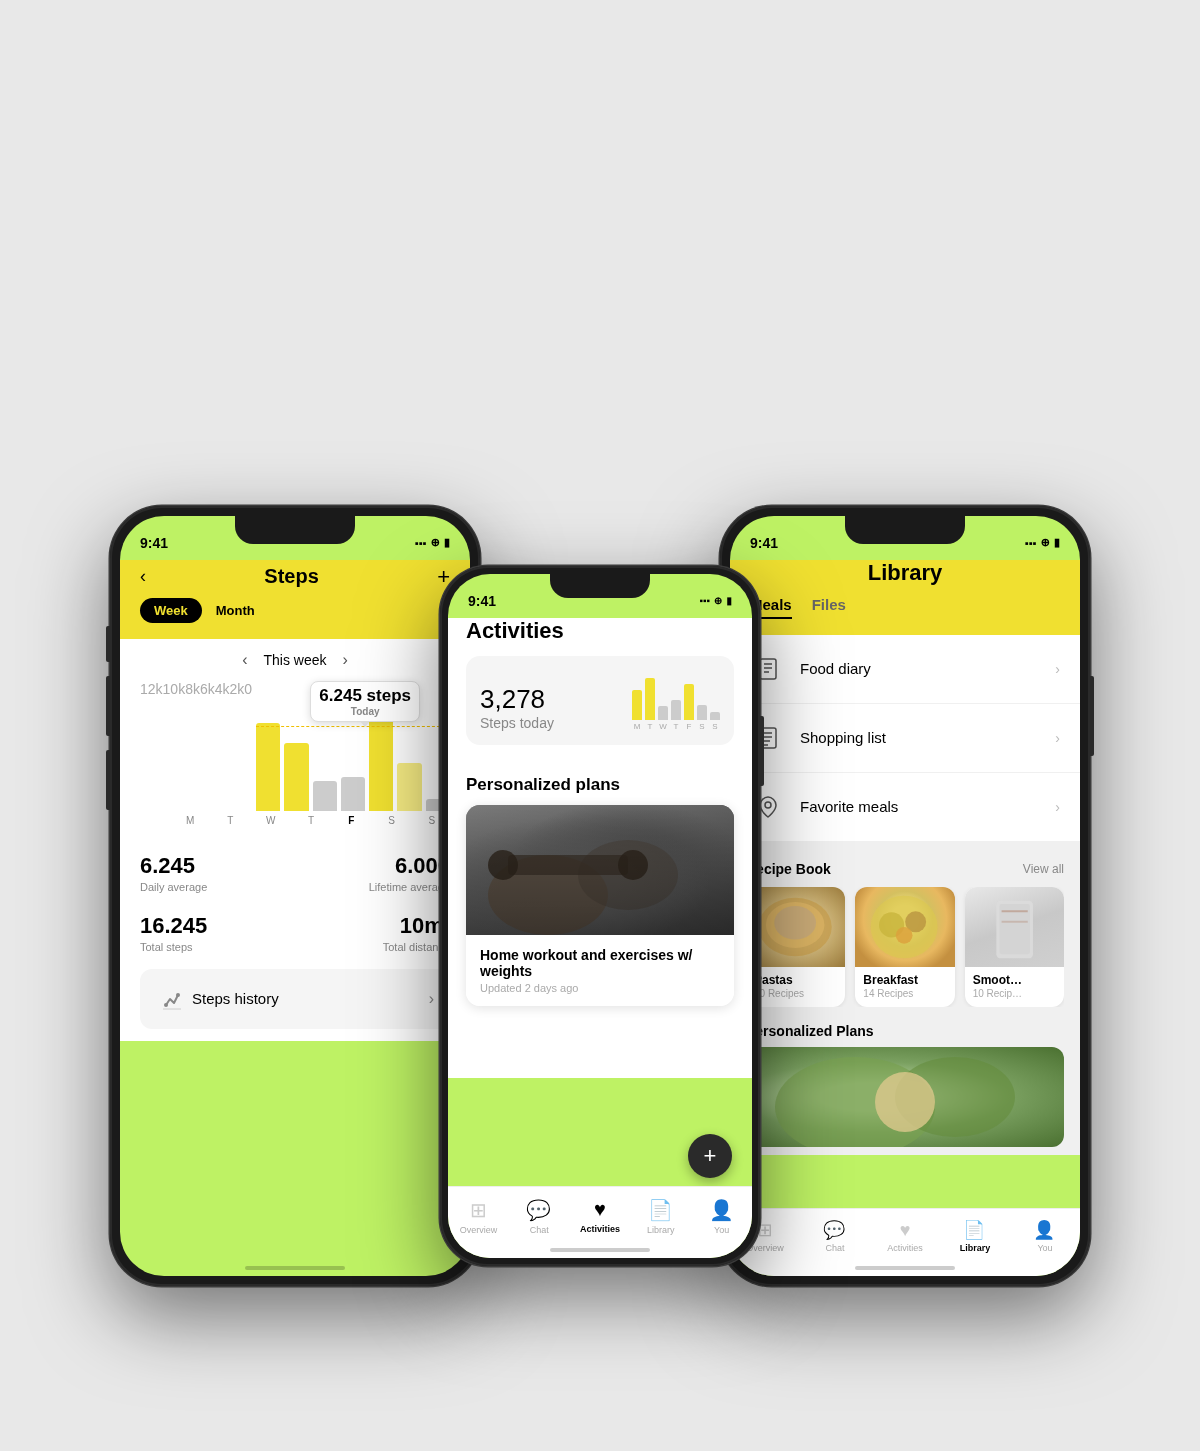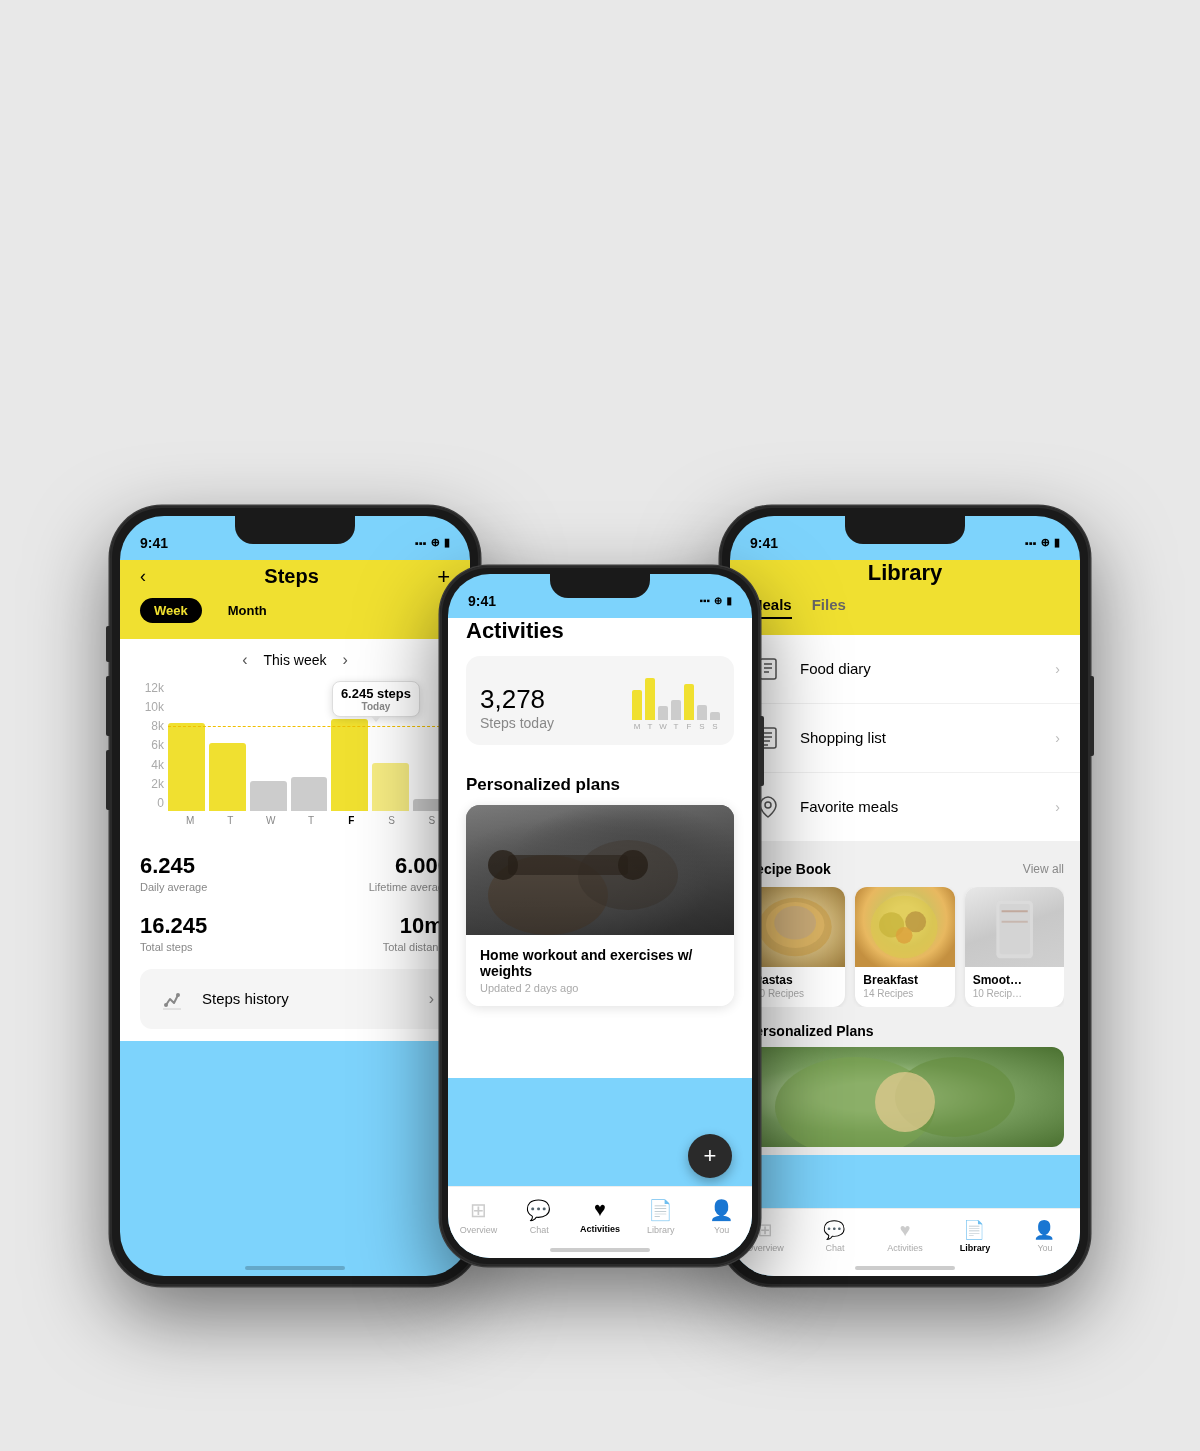--- a/index.html
+++ b/index.html
@@ -30,21 +30,21 @@
       background: #1a1a1a;
       border-radius: 52px;
       box-shadow:
         0 0 0 1.5px #3a3a3a,
         0 30px 80px rgba(0,0,0,0.5),
         inset 0 0 0 2px #2a2a2a;
     }
 
     .phone-inner {
       position: absolute;
-      background: #7dd3fc;
+      background: #bef264;
       overflow: hidden;
     }
 
     
     .notch {
       position: absolute;
       top: 0;
       left: 50%;
       transform: translateX(-50%);
       width: 120px;
@@ -129,21 +129,21 @@
     .add-btn {
       font-size: 22px;
       color: #000;
       background: none;
       border: none;
       cursor: pointer;
     }
 
     .tabs-row {
       display: flex;
-      gap: 12px;
+      gap: 0;
     }
 
     .tab-pill {
       padding: 5px 14px;
       border-radius: 20px;
       font-size: 13px;
       font-weight: 600;
       cursor: pointer;
     }
 
@@ -204,24 +204,24 @@
       bottom: -6px;
       left: 50%;
       transform: translateX(-50%);
       border-left: 5px solid transparent;
       border-right: 5px solid transparent;
       border-top: 6px solid #ddd;
     }
 
     .y-axis {
       display: flex;
-      flex-direction: column;
+      flex-direction: row;
       justify-content: space-between;
       height: 130px;
-      font-size: 12px;
+      font-size: 14px;
       color: #aaa;
       text-align: right;
       padding-right: 4px;
       min-width: 28px;
     }
 
     .bars-group {
       display: flex;
       align-items: flex-end;
       gap: 4px;
@@ -297,21 +297,21 @@
       background: #f5f5f5;
       border-radius: 12px;
       padding: 14px 16px;
       margin-top: 4px;
       cursor: pointer;
     }
 
     .steps-history-left {
       display: flex;
       align-items: center;
-      gap: 14px;
+      gap: 4px;
     }
 
     .history-icon {
       width: 32px;
       height: 32px;
       display: flex;
       align-items: center;
       justify-content: center;
     }
 
@@ -691,21 +691,21 @@
       <div class="steps-content">
 
         <div class="week-nav">
           <span class="week-arrow">‹</span>
           <span>This week</span>
           <span class="week-arrow">›</span>
         </div>
 
         <div class="chart-area">
           <div class="chart-tooltip">
-            <div style="font-size:13px;font-weight:700;">6.245 steps</div>
+            <div style="font-size:17px;font-weight:700;">6.245 steps</div>
             <div style="font-size:10px;color:#888;">Today</div>
           </div>
           <div style="display:flex; height:130px;">
 
             <div class="y-axis">
               <span>12k</span>
               <span>10k</span>
               <span>8k</span>
               <span>6k</span>
               <span>4k</span>

